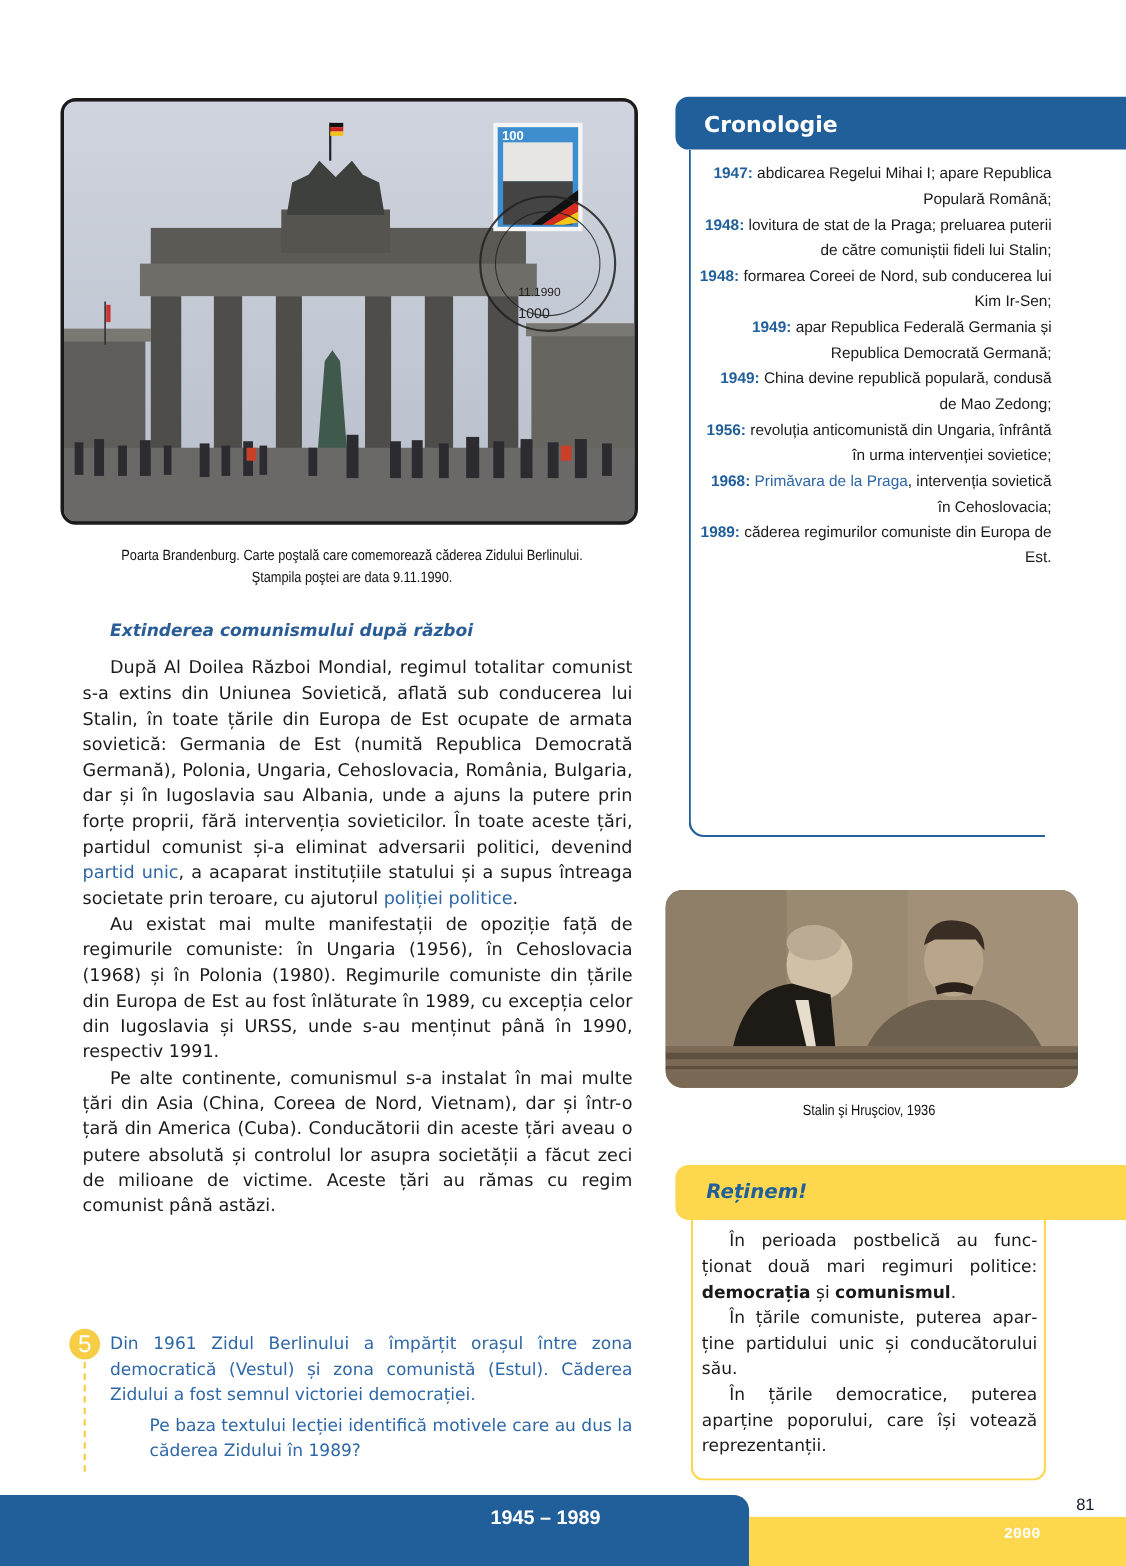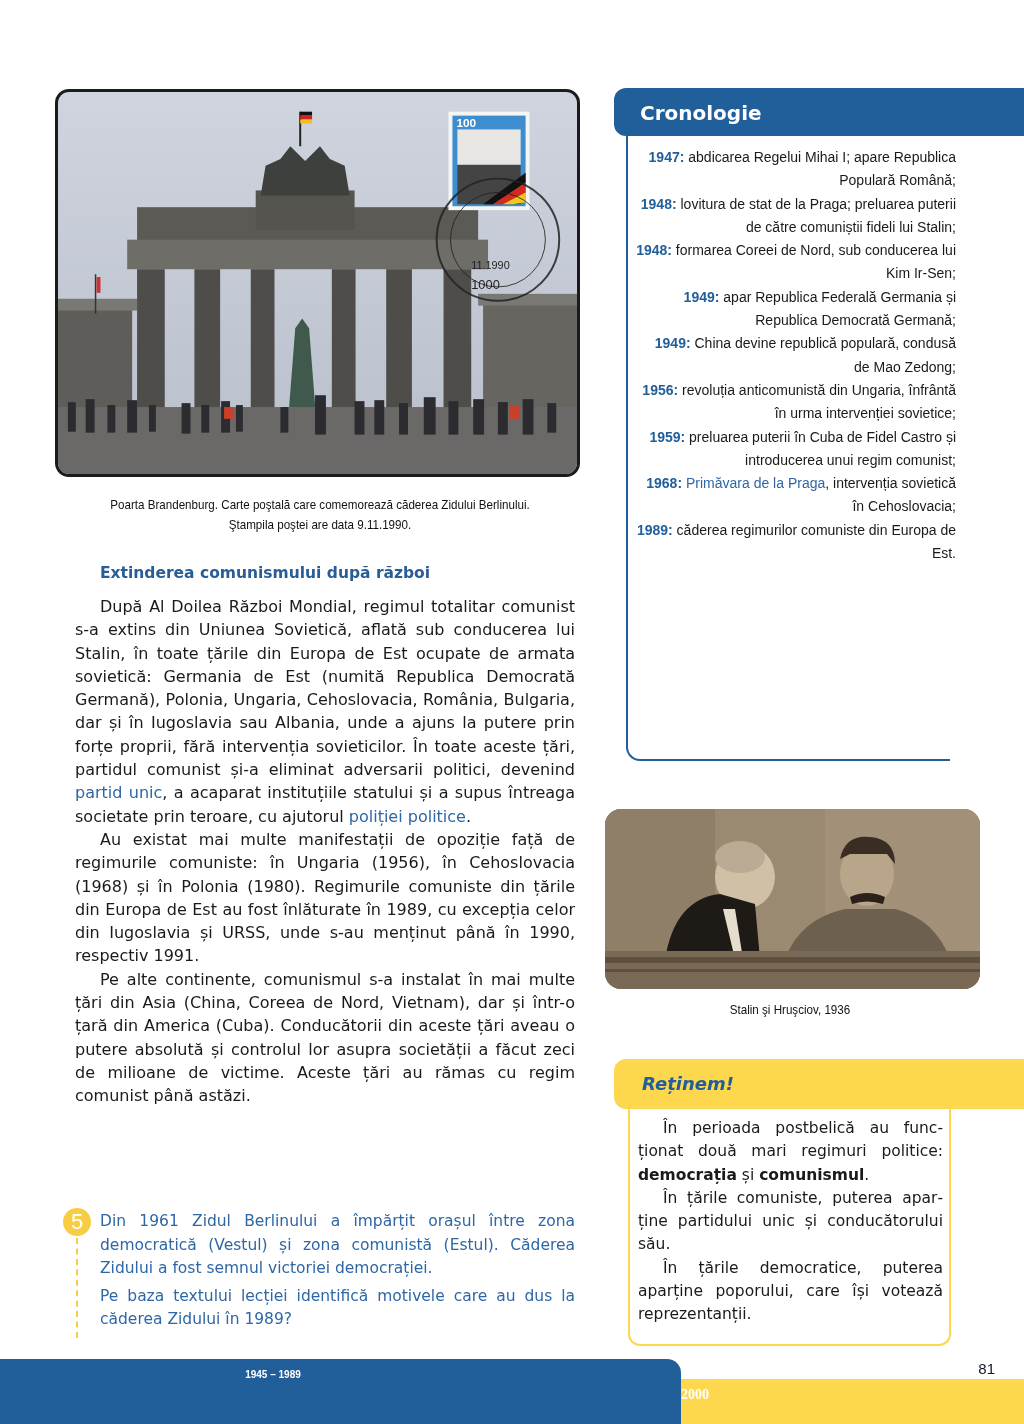--- a/index.html
+++ b/index.html
@@ -19,20 +19,21 @@
     font-size: 13.5px; line-height: 20px; color: #111; text-align: center;
     transform: scaleX(0.86); transform-origin: center top;
   }
   .caption-postcard { left: 40px; top: 495px; width: 560px; }
   .caption-stalin { left: 640px; top: 1000px; width: 300px; }
 
   .section-heading {
     position: absolute; left: 100px; top: 564px;
     font-family: "DejaVu Sans", sans-serif; font-weight: bold; font-size: 15.5px;
     color: #2a5d97;
+    font-style: italic;
   }
 
   .body-text {
     position: absolute; left: 75px; top: 595px; width: 500px;
     font-family: "DejaVu Sans", sans-serif; font-size: 16px; line-height: 23.3px;
     color: #1a1a1a; text-align: justify; hyphens: manual;
   }
   .body-text p { text-indent: 25px; }
   .body-text .term { color: #2e67a6; }
 
@@ -47,21 +48,21 @@
   }
   .exercise-dash {
     position: absolute; left: 13px; top: 30px; width: 0; height: 100px;
     border-left: 2px dashed #f8cd46;
   }
   .exercise-text {
     position: absolute; left: 37px; top: 2px; width: 475px;
     font-family: "DejaVu Sans", sans-serif; font-size: 15.5px; line-height: 23.5px;
     color: #2e67a6; text-align: justify;
   }
-  .exercise-text p + p { margin-top: 4px; }
+  .exercise-text p + p { margin-top: 4px; margin-left: 36px; }
 
   
   .chrono-header {
     position: absolute; left: 614px; top: 88px; width: 410px; height: 48px;
     background: #215f9a; border-radius: 12px 0 0 12px;
   }
   .chrono-title {
     position: absolute; left: 26px; top: 13px; color: #fff;
     font-family: "DejaVu Sans", sans-serif; font-weight: bold; font-size: 20px;
   }
@@ -105,30 +106,30 @@
   }
   .retain-text p { text-indent: 25px; }
   .retain-text b { font-weight: bold; }
 
   
   .footer-blue {
     position: absolute; left: 0; top: 1359px; width: 681px; height: 65px;
     background: #215f9a; border-top-right-radius: 14px;
   }
   .footer-blue-label {
-    position: absolute; left: 0; width: 546px; top: 10px; text-align: center;
-    color: #fff; font-family: "Liberation Sans", sans-serif; font-weight: bold; font-size: 10px;
+    position: absolute; left: 0; width: 546px; top: 10px; text-align: right;
+    color: #fff; font-family: "Liberation Sans", sans-serif; font-weight: bold; font-size: 18px;
   }
   .footer-yellow {
     position: absolute; left: 681px; top: 1379px; width: 343px; height: 45px;
     background: #fdd74e;
   }
   .footer-yellow-label {
-    position: absolute; left: 0; width: 265px; top: 8px; text-align: left;
-    color: #fff; font-family: Liberation Serif, serif; font-weight: bold; font-size: 14px;
+    position: absolute; left: 0; width: 265px; top: 8px; text-align: right;
+    color: #fff; font-family: Liberation Mono, monospace; font-weight: bold; font-size: 14px;
   }
   .page-number {
     position: absolute; left: 955px; top: 1360px; width: 40px; text-align: right;
     font-family: "Liberation Sans", sans-serif; font-size: 15px; color: #0f172a;
   }
 </style>
 </head>
 <body>
 
 <div class="photo-postcard">
@@ -243,21 +244,20 @@
   <span class="chrono-title">Cronologie</span>
 </div>
 <div class="chrono-body">
   <ul class="chrono-list">
     <li><span class="chrono-year">1947:</span><span> abdicarea Regelui Mihai I; apare Republica Populară Română;</span></li>
     <li><span class="chrono-year">1948:</span><span> lovitura de stat de la Praga; preluarea puterii de către comuniștii fideli lui Stalin;</span></li>
     <li><span class="chrono-year">1948:</span><span> formarea Coreei de Nord, sub conducerea lui Kim Ir-Sen;</span></li>
     <li><span class="chrono-year">1949:</span><span> apar Republica Federală Germania și Republica Democrată Germană;</span></li>
     <li><span class="chrono-year">1949:</span><span> China devine republică populară, condusă de Mao Zedong;</span></li>
     <li><span class="chrono-year">1956:</span><span> revoluția anticomunistă din Ungaria, înfrântă în urma interven­ției sovietice;</span></li>
-    <li><span class="chrono-year">1959:</span><span> preluarea puterii în Cuba de Fidel Castro și introducerea unui regim comunist;</span></li>
     <li><span class="chrono-year">1968:</span> <span class="chrono-link">Primăvara de la Praga</span><span>, inter­venția sovietică în Cehoslovacia;</span></li>
     <li><span class="chrono-year">1989:</span><span> căderea regimurilor comuniste din Europa de Est.</span></li>
   </ul>
 </div>
 
 <div class="photo-stalin">
   <svg viewBox="0 0 375 180" preserveAspectRatio="none">
     <rect width="375" height="180" fill="#9b8a72"></rect>
     <rect x="0" y="0" width="110" height="150" fill="#8f7f68"></rect>
     <rect x="220" y="0" width="155" height="150" fill="#a29079"></rect>

